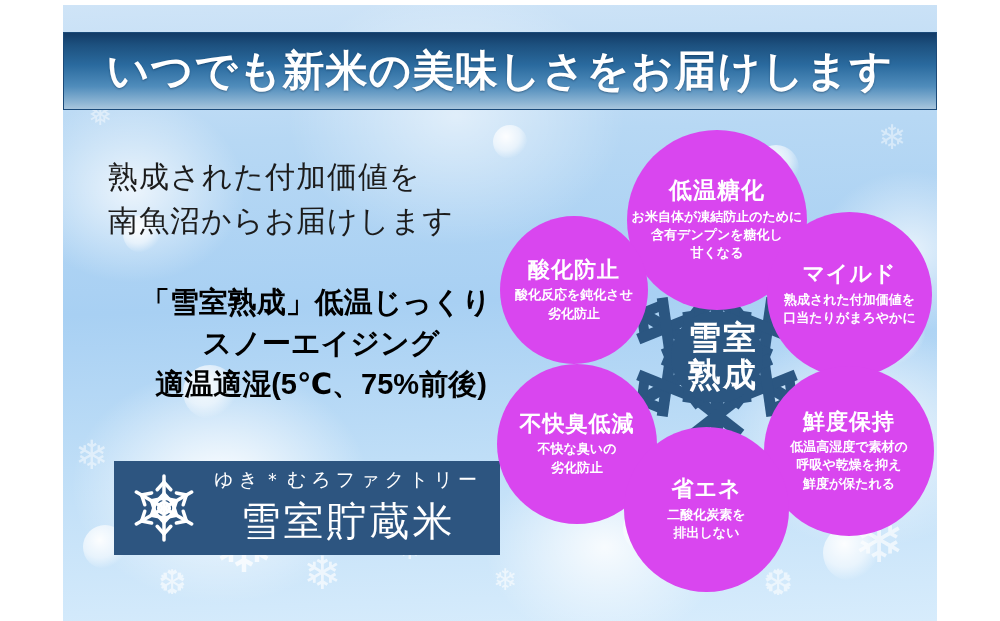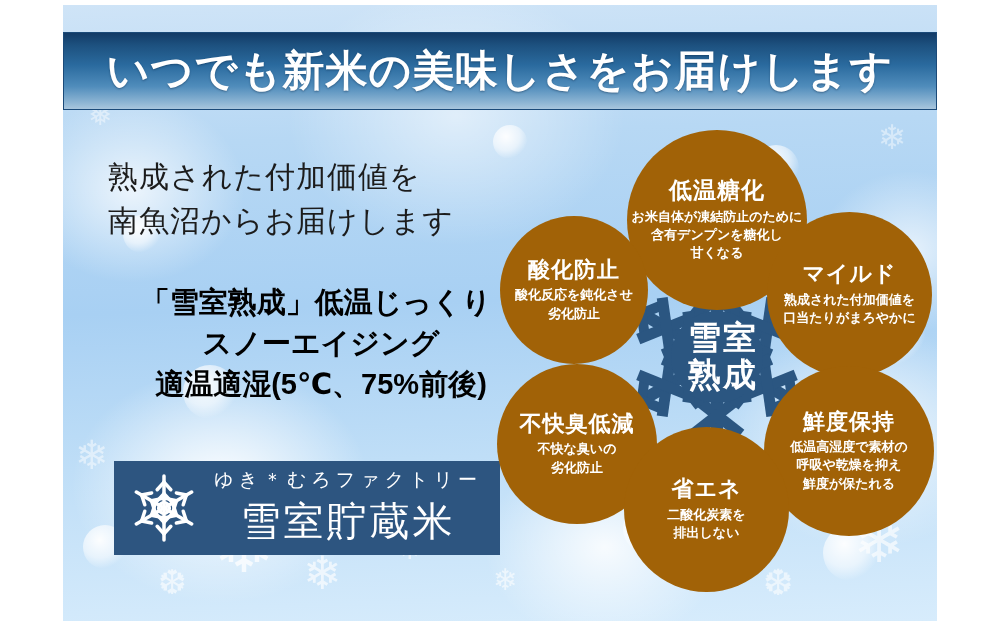--- a/index.html
+++ b/index.html
@@ -182,21 +182,21 @@
     font-weight: bold;
     line-height: 1.12;
     letter-spacing: 2px;
     white-space: nowrap;
     pointer-events: none;
   }
 
   .node {
     position: absolute;
     border-radius: 50%;
-    background: #a16207;
+    background: #d946ef;
     display: flex;
     flex-direction: column;
     align-items: center;
     justify-content: center;
     text-align: center;
     color: #ffffff;
     padding: 0 4px;
   }
 
   .node-title {

